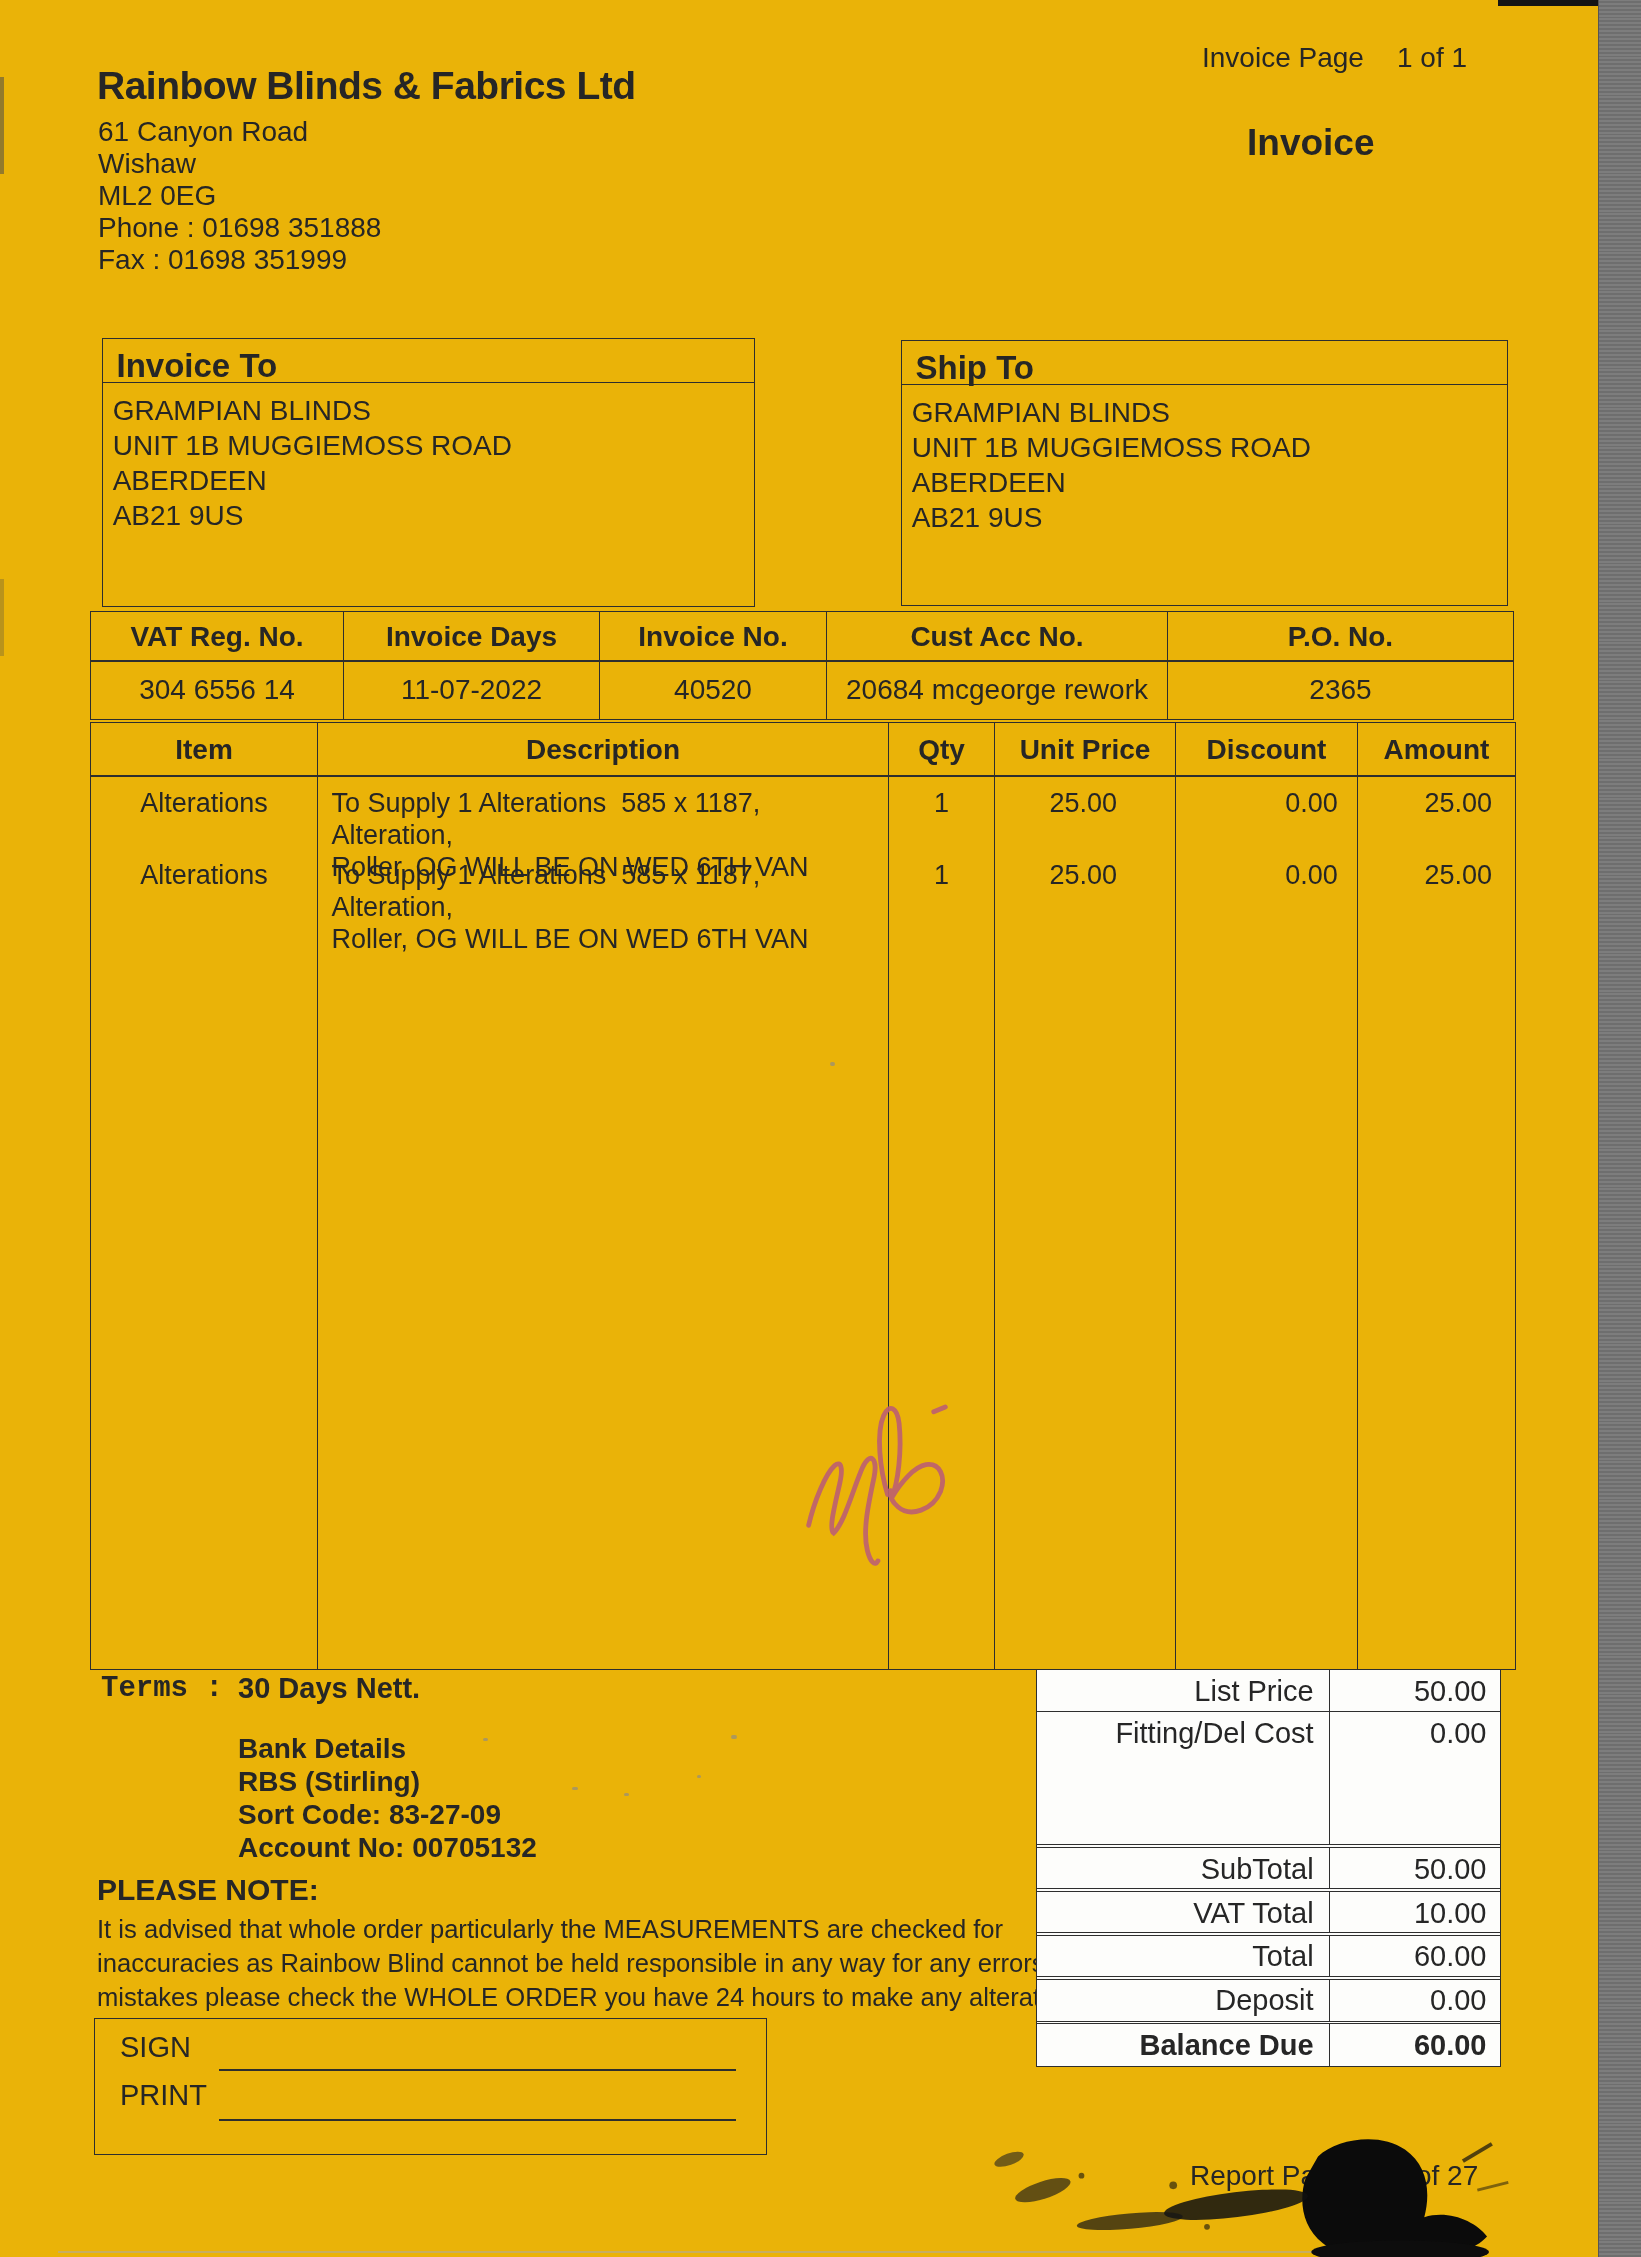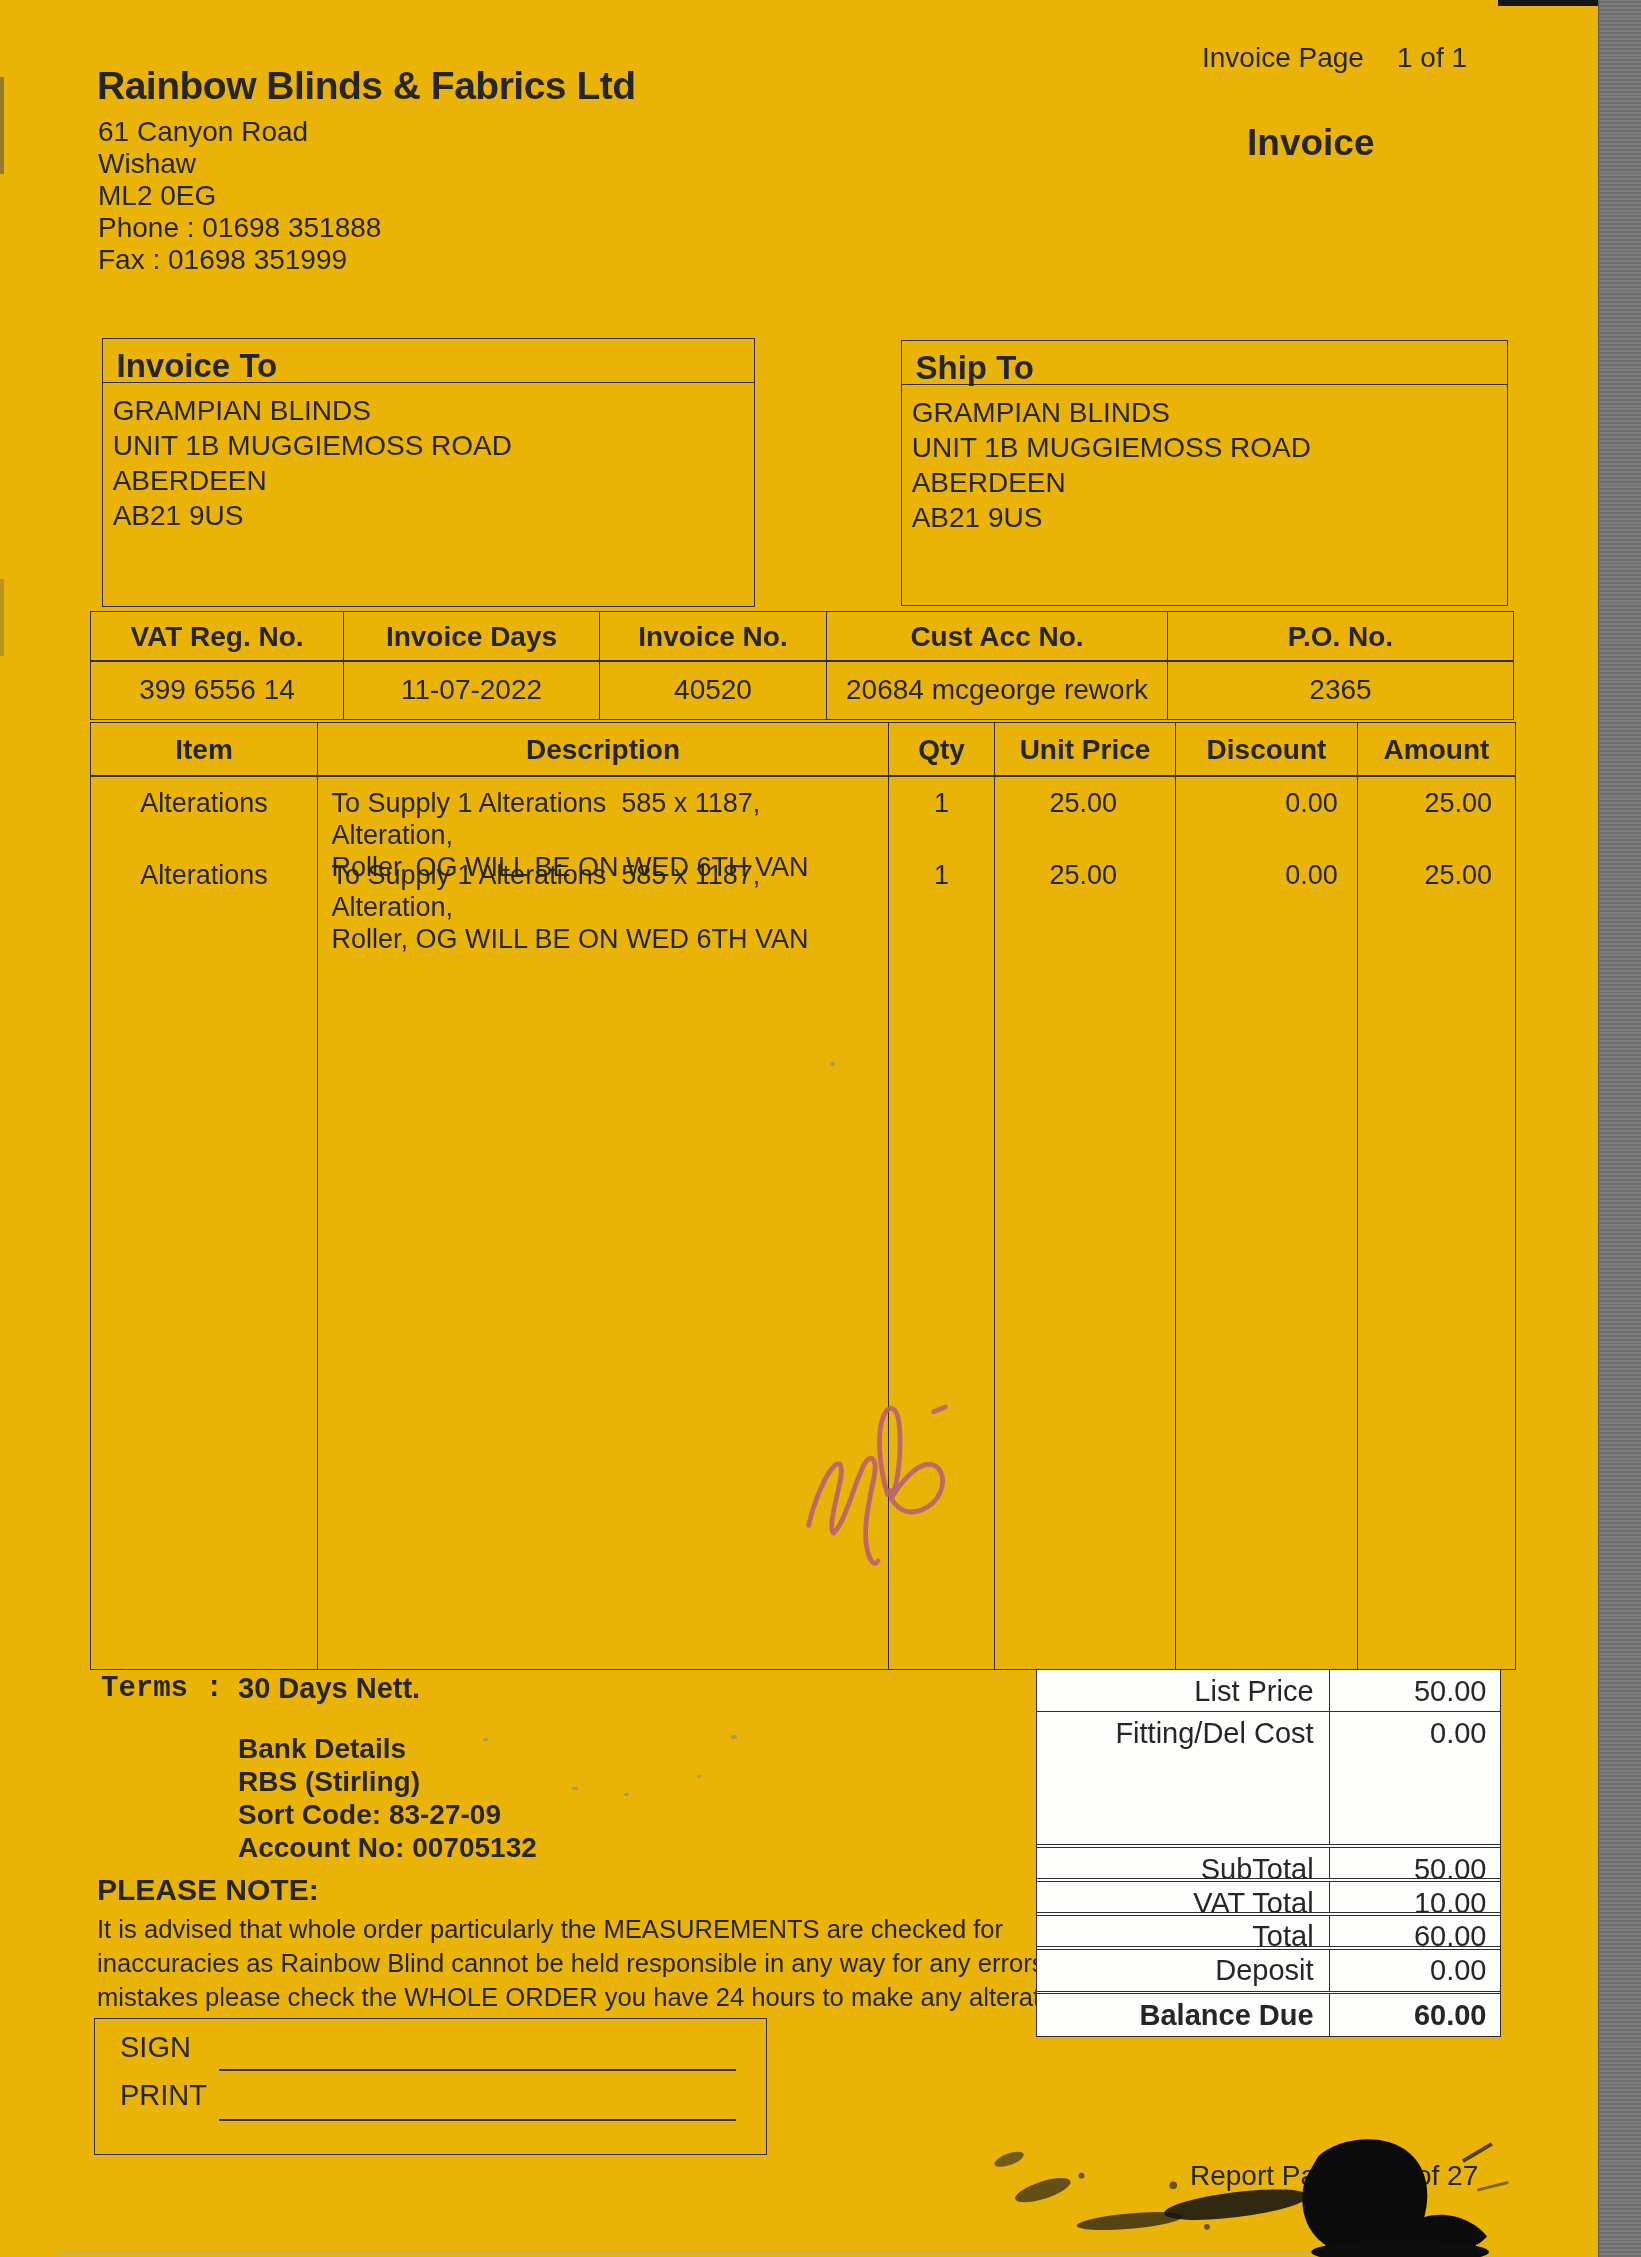--- a/index.html
+++ b/index.html
@@ -77,21 +77,21 @@
   .please-note { left:97px; top:1873px; font-size:30px; font-weight:bold; }
   .note-body { left:97px; top:1912px; width:956px; font-size:25.6px; line-height:34px; }
 
   
   .totals { left:1036px; top:1669px; width:465px; border:1.9px solid #2e2e2e; background:#fdfdfb; }
   .t-row { display:flex; border-bottom:1.9px solid #2e2e2e; font-size:29px; }
   .t-row.gap { margin-top:1.9px; border-top:1.9px solid #2e2e2e; }
   .t-row:last-child { border-bottom:none; }
   .t-label { width:293px; text-align:right; padding:4.8px 15.4px 0 1.9px; border-right:1.9px solid #2e2e2e; }
   .t-value { flex:1; text-align:right; padding:4.8px 13.5px 0 1.9px; }
-  .h44 { height:42px; } .h138 { height:133px; } .h43 { height:32px; } .h45 { height:43px; }
+  .h44 { height:42px; } .h138 { height:133px; } .h43 { height:42px; } .h45 { height:43px; }
   .t-row.bold .t-label, .t-row.bold .t-value { font-weight:bold; }
 
   
   .signbox { left:94px; top:2018px; width:673px; height:137px; border:1.9px solid #2e2e2e; }
   .signbox .lbl { position:absolute; left:25px; font-size:29px; }
   .signbox .line { position:absolute; left:124px; width:517px; height:1.9px; background:#2e2e2e; }
 
   
   .footer-row { left:1190px; top:2160px; font-size:28px; }
   .footer-row .val { position:absolute; left:187px; top:0; }
@@ -151,21 +151,21 @@
 
   <div class="abs meta">
     <div class="row h">
       <div class="cell">VAT Reg. No.</div>
       <div class="cell">Invoice Days</div>
       <div class="cell">Invoice No.</div>
       <div class="cell">Cust Acc No.</div>
       <div class="cell">P.O. No.</div>
     </div>
     <div class="row v">
-      <div class="cell">399 6556 14</div>
+      <div class="cell">304 6556 14</div>
       <div class="cell">11-07-2022</div>
       <div class="cell">40520</div>
       <div class="cell">20684 mcgeorge rework</div>
       <div class="cell">2365</div>
     </div>
   </div>
 
   <div class="abs items">
     <div class="hrow">
       <div class="hcell">Item</div>

